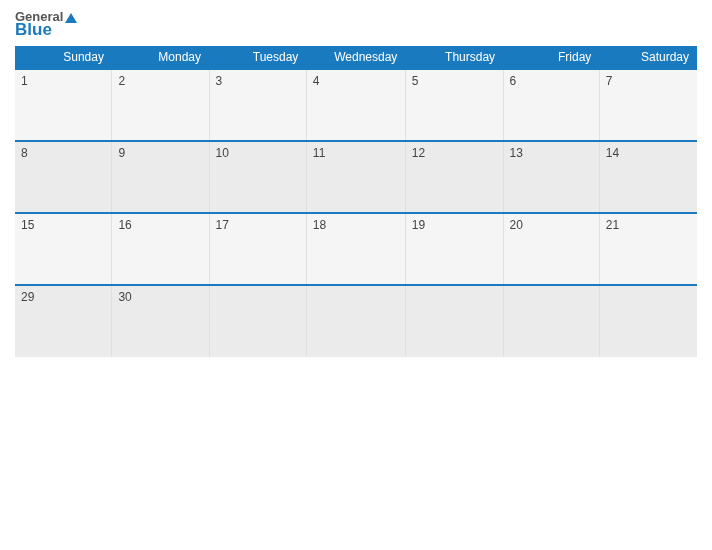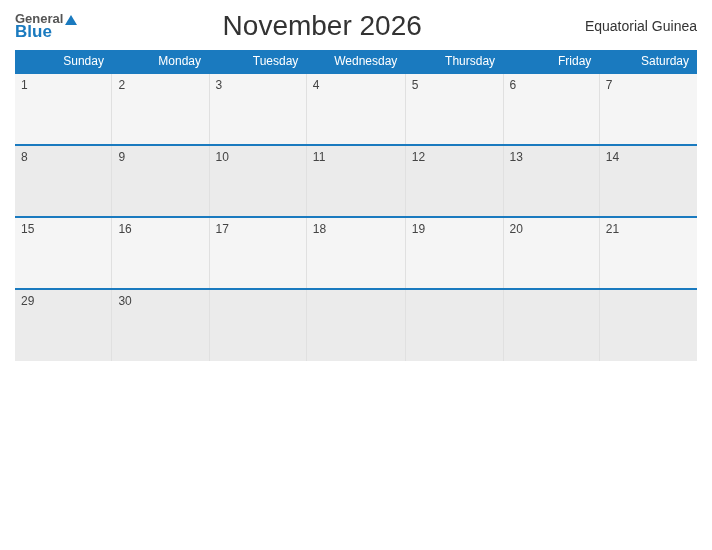--- a/index.html
+++ b/index.html
@@ -89,22 +89,20 @@
   <div class="header">
     <div class="logo">
   <div style="display:flex;flex-direction:column;align-items:flex-start;">
     <div style="display:flex;align-items:center;">
       <span style="font-size:13px;font-weight:bold;color:#555;">General</span>
       <div style="width:0;height:0;border-left:6px solid transparent;border-right:6px solid transparent;border-bottom:10px solid #1a7abf;margin-left:2px;margin-top:2px;"></div>
     </div>
     <span style="font-size:17px;font-weight:bold;color:#1a7abf;margin-top:-2px;">Blue</span>
   </div>
 </div>
-    <div class="title">November 2026</div>
-    <div class="country">Equatorial Guinea</div>
   </div>
 
   <table class="calendar">
     <thead>
       <tr>
         <th>Sunday</th>
         <th>Monday</th>
         <th>Tuesday</th>
         <th>Wednesday</th>
         <th>Thursday</th>

